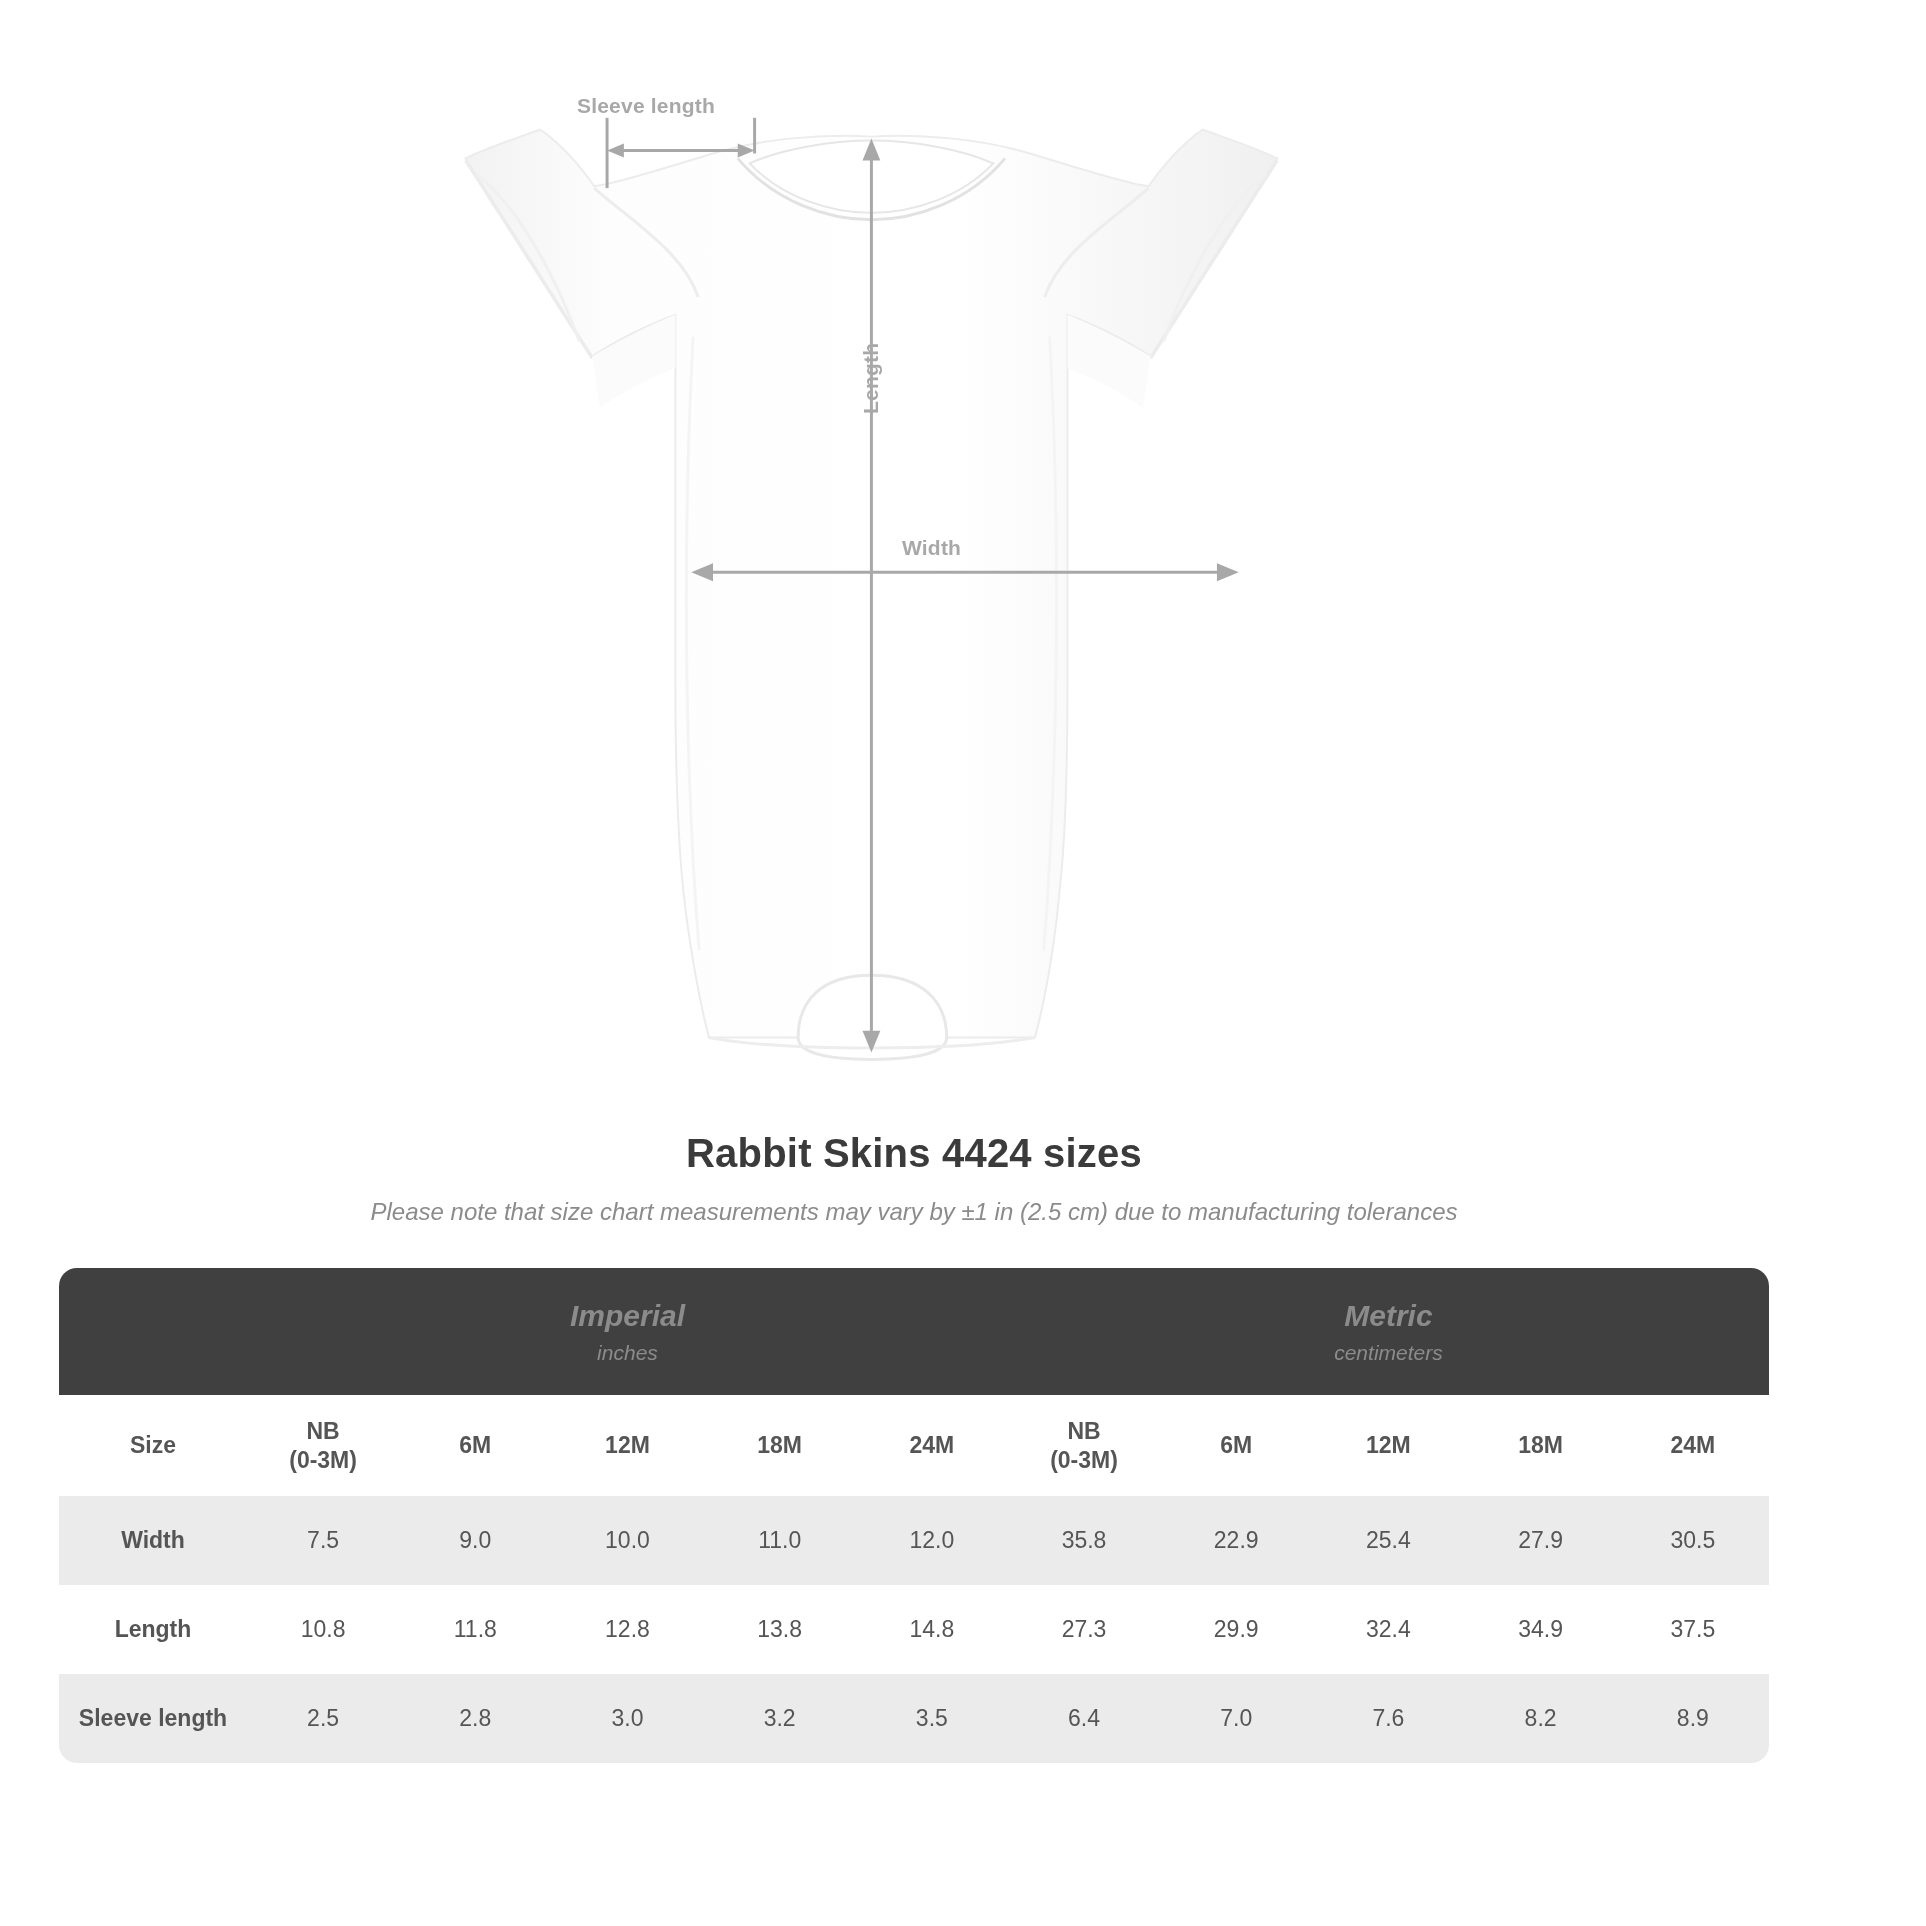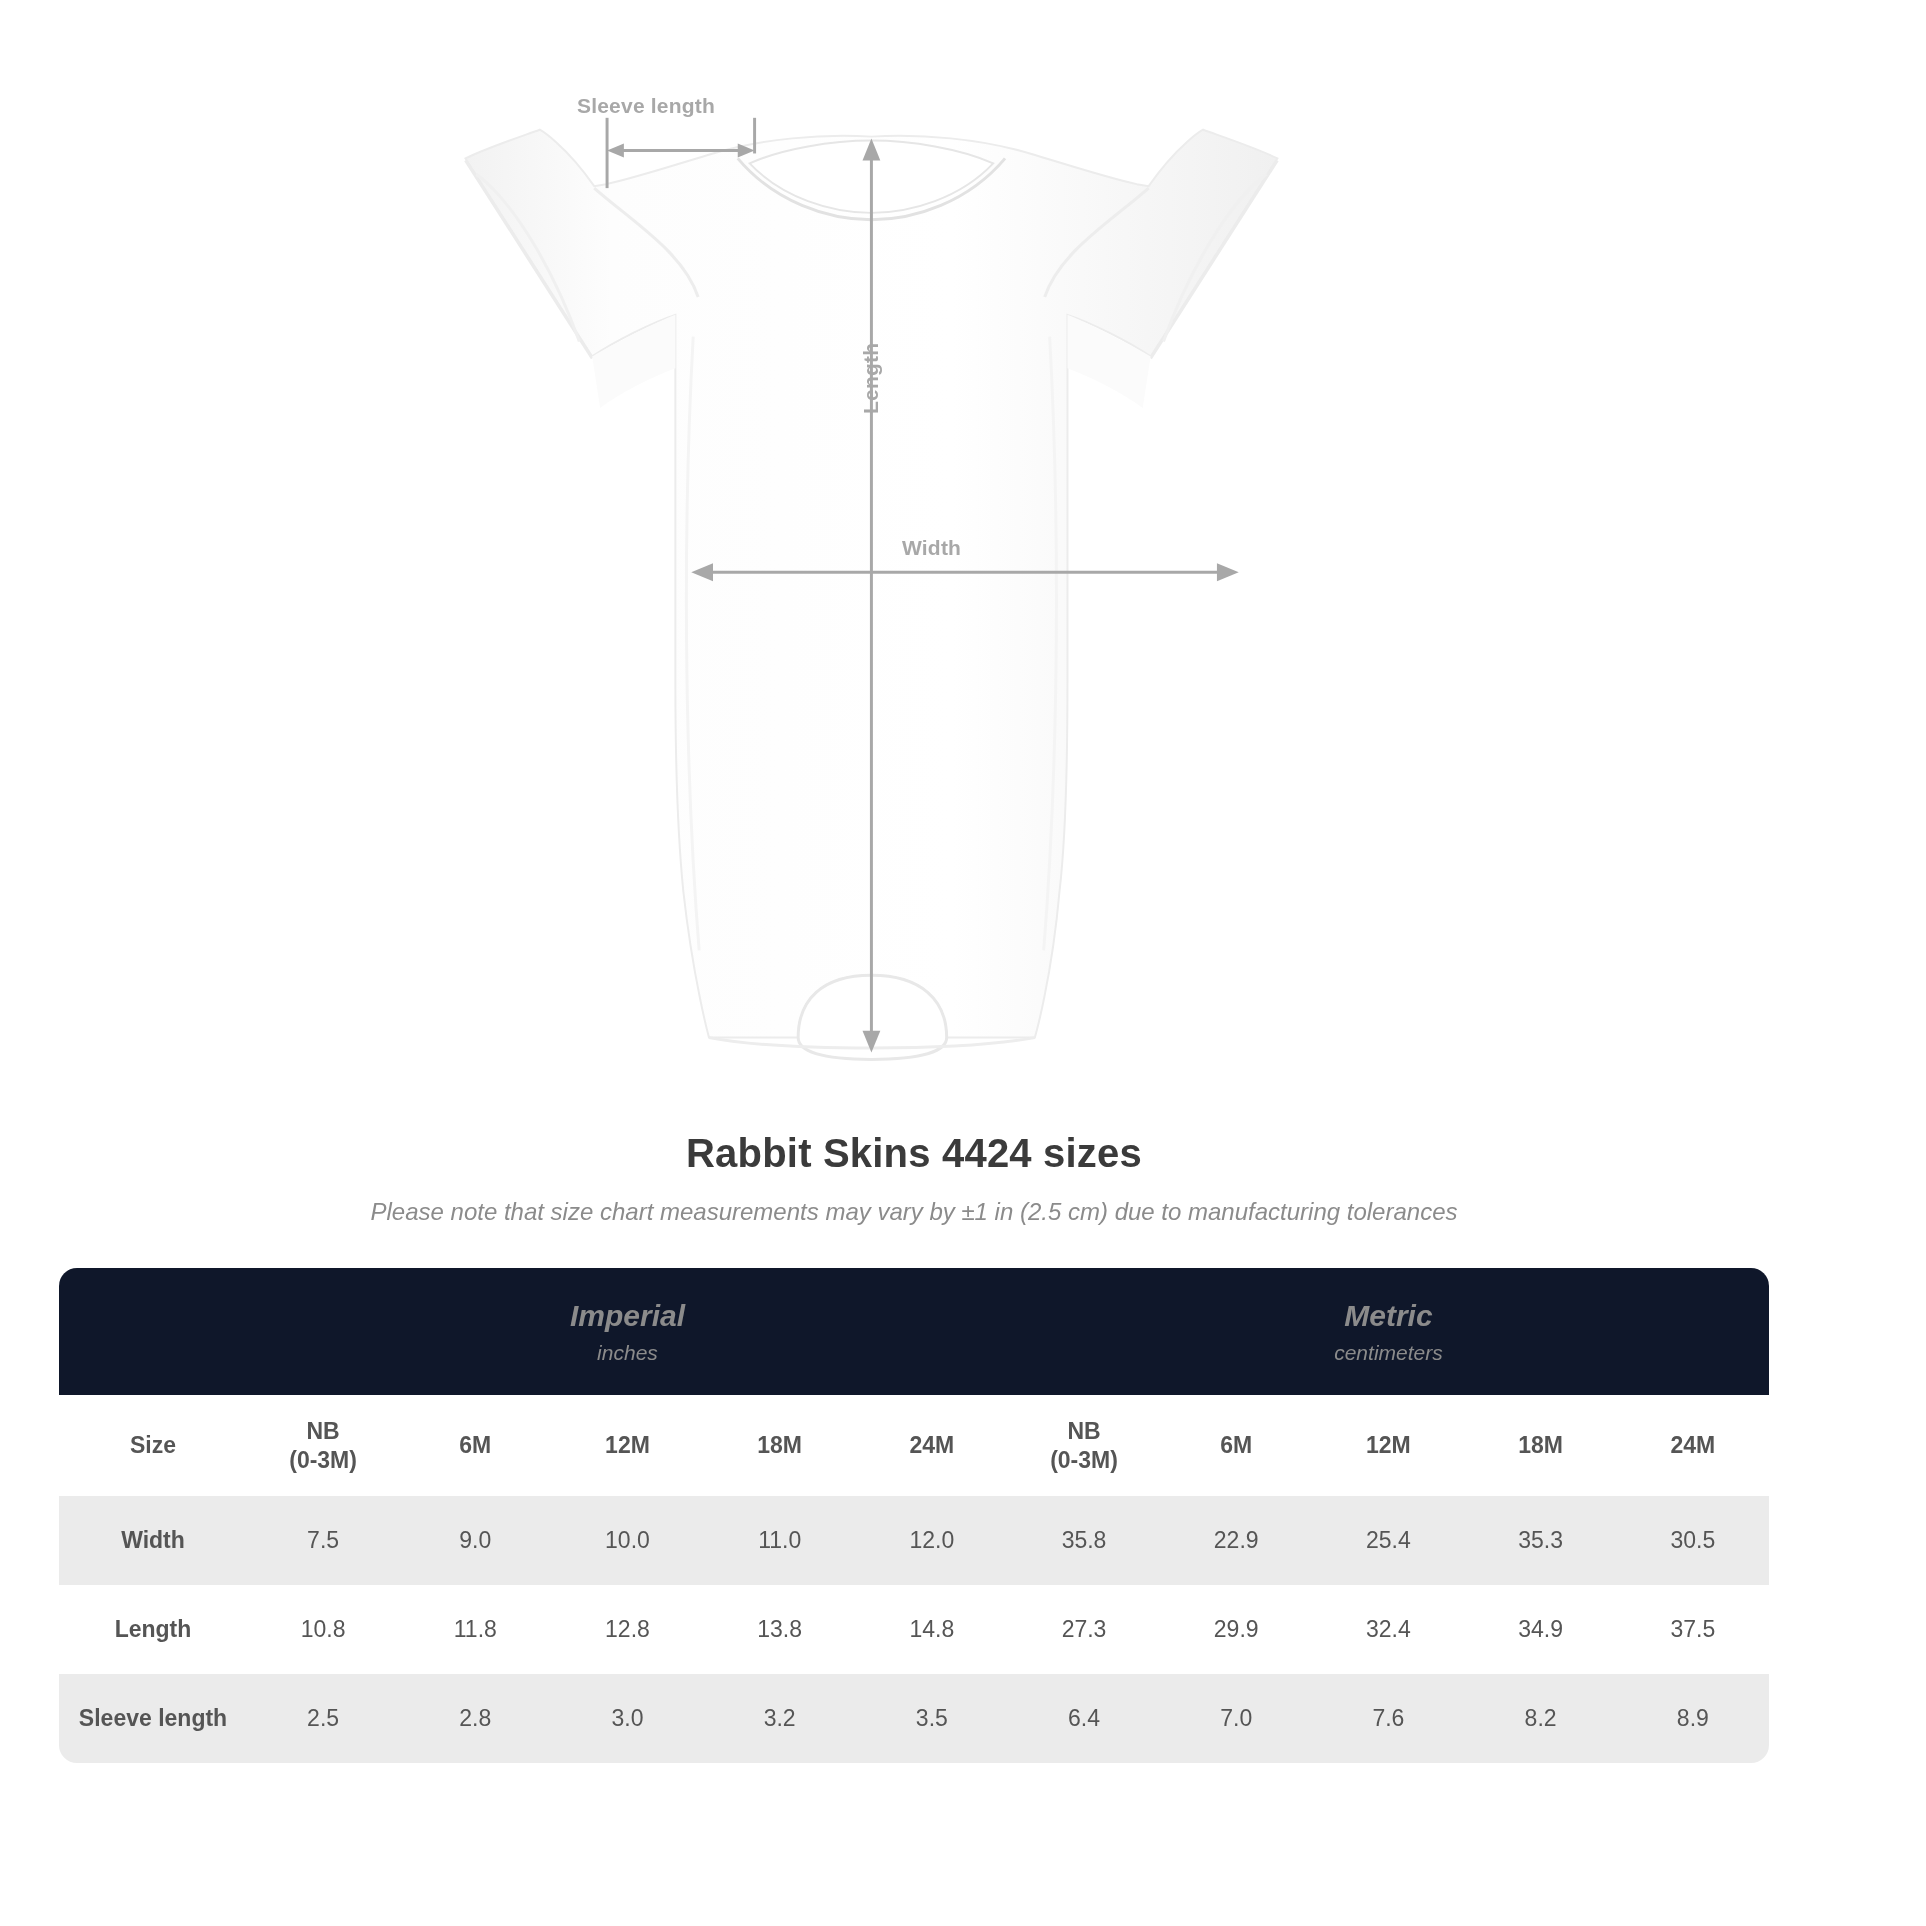--- a/index.html
+++ b/index.html
@@ -87,21 +87,21 @@
   }
   table.size-table td,
   table.size-table th {
     text-align: center;
     vertical-align: middle;
     font-size: 23px;
     color: #555555;
     border: none;
   }
   .unit-row td {
-    background: #0f172a;
+    background: #404040;
     height: 127px;
     padding: 0;
   }
   .unit-name {
     font-size: 30px;
     font-weight: bold;
     font-style: italic;
     color: #8b8b8b;
     line-height: 1.1;
   }
@@ -271,21 +271,21 @@
         <tr class="data-row row-alt">
           <td class="col-first row-label">Width</td>
           <td>7.5</td>
           <td>9.0</td>
           <td>10.0</td>
           <td>11.0</td>
           <td>12.0</td>
           <td>35.8</td>
           <td>22.9</td>
           <td>25.4</td>
-          <td>35.3</td>
+          <td>27.9</td>
           <td>30.5</td>
         </tr>
 
         <tr class="data-row row-plain">
           <td class="col-first row-label">Length</td>
           <td>10.8</td>
           <td>11.8</td>
           <td>12.8</td>
           <td>13.8</td>
           <td>14.8</td>

